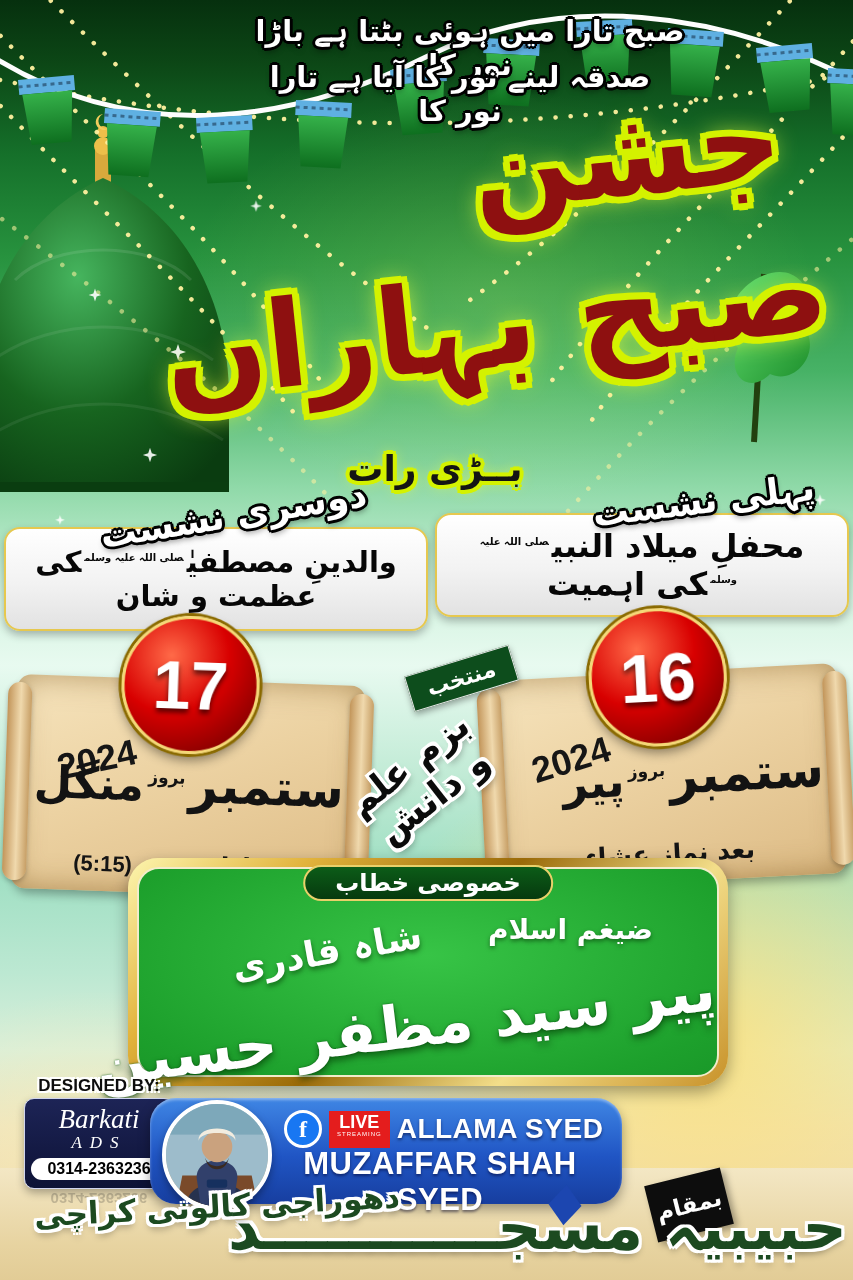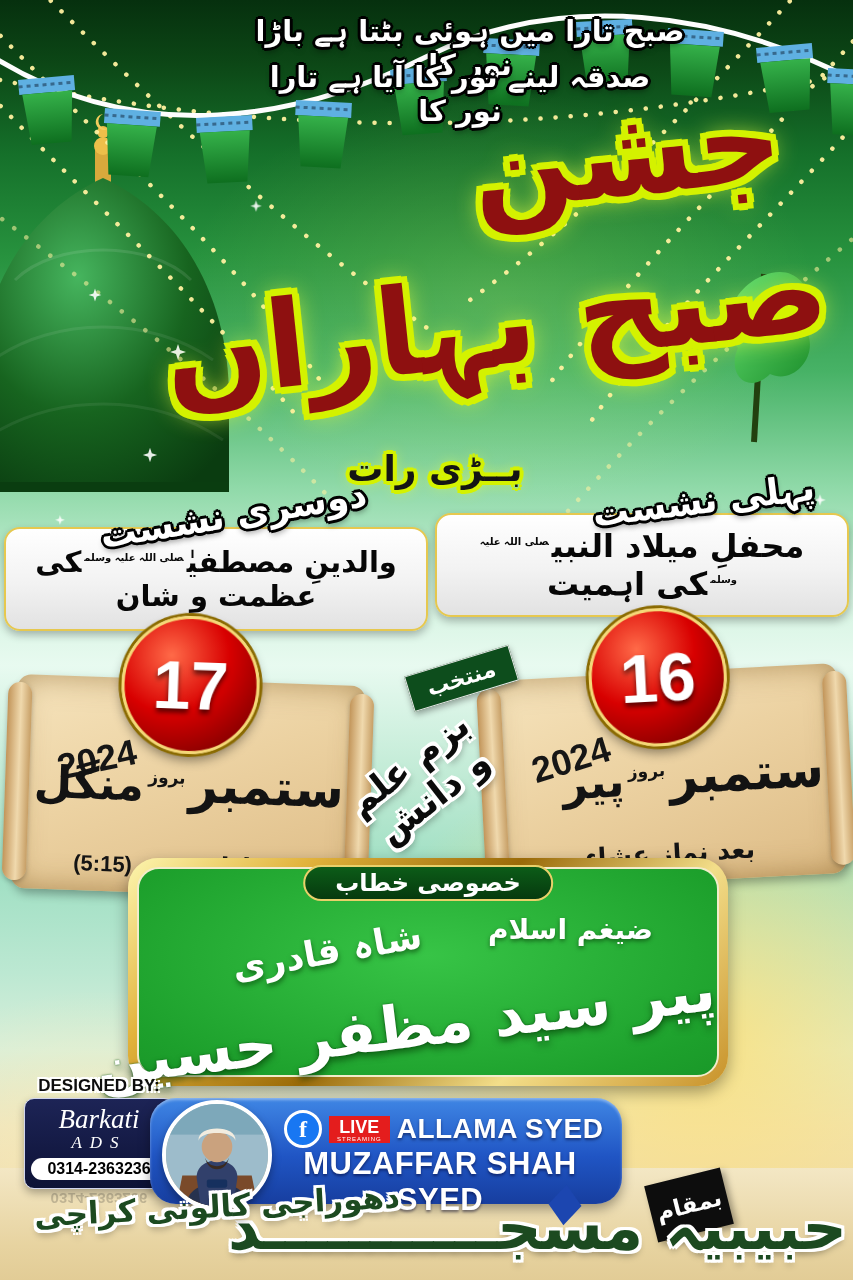--- a/index.html
+++ b/index.html
@@ -137,21 +137,21 @@
     box-shadow:0 5px 12px rgba(0,0,0,.35),inset 0 2px 3px rgba(255,255,255,.4);}
   .bar-tail{position:absolute;left:402px;bottom:-14px;width:26px;height:26px;
     background:#1c46b0;transform:rotate(55deg) skewX(12deg);}
   .avatar{position:absolute;left:12px;top:2px;width:102px;height:102px;border-radius:50%;
     border:4px solid #fff;overflow:hidden;background:linear-gradient(180deg,#8fb4c8,#c9b28a);
     box-shadow:0 4px 8px rgba(0,0,0,.35);}
   .bar-line1{position:absolute;left:134px;top:12px;display:flex;gap:7px;align-items:center;}
   .fb-icon{width:32px;height:32px;border-radius:50%;background:#1877f2;border:3px solid #fff;
     color:#fff;display:flex;align-items:center;justify-content:center;font-weight:bold;
     font-size:24px;font-family:"Liberation Serif",serif;line-height:1;}
-  .live-badge{background:#e41d1d;color:#fff;padding:2px 8px 1px;display:flex;
+  .live-badge{background:#e41d1d;color:#fff;padding:2px 8px 11px;display:flex;
     flex-direction:column;align-items:center;line-height:1;}
   .live-word{font-size:18px;font-weight:bold;font-family:"Liberation Sans",sans-serif;}
   .streaming-word{font-size:6px;letter-spacing:1px;font-family:"Liberation Sans",sans-serif;}
   .allama1{font-size:28px;font-weight:bold;color:#fff;font-family:"Liberation Sans",sans-serif;
     letter-spacing:.5px;text-shadow:0 2px 3px rgba(0,0,40,.5);}
   .allama2{position:absolute;left:116px;top:48px;width:348px;text-align:center;font-size:31px;
     font-weight:bold;color:#fff;font-family:"Liberation Sans",sans-serif;letter-spacing:.5px;
     text-shadow:0 2px 3px rgba(0,0,40,.5);}
 
   

